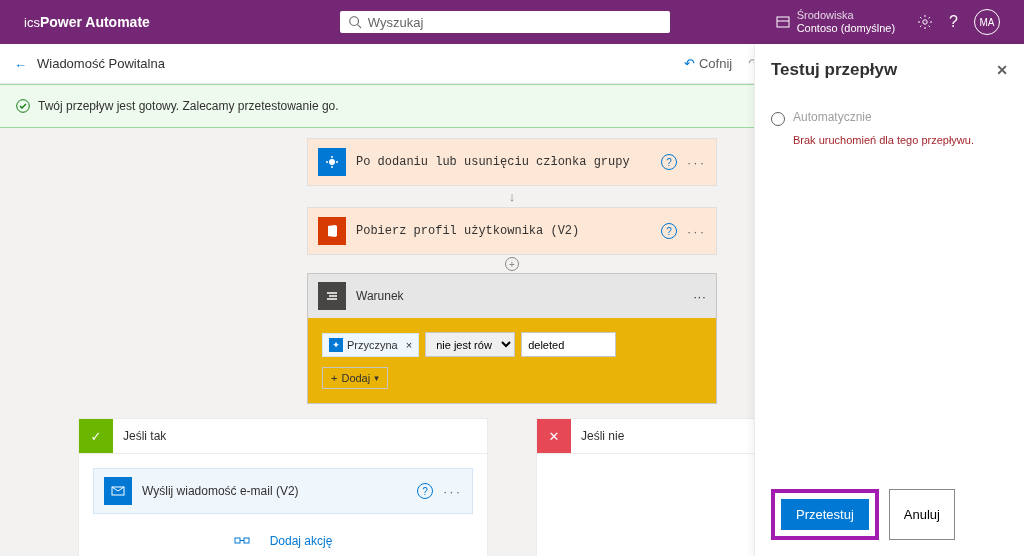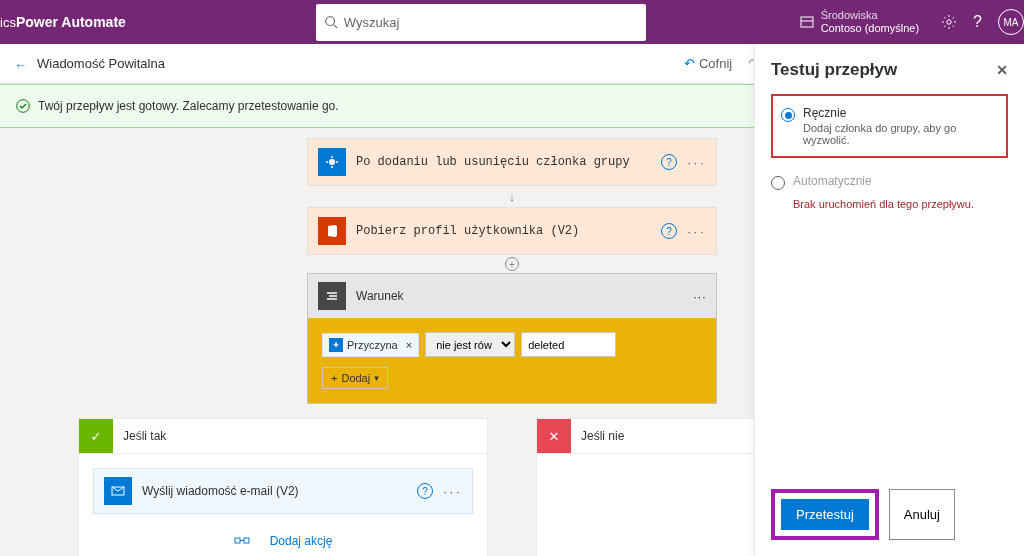--- a/index.html
+++ b/index.html
@@ -1,20 +1,20 @@
 <!DOCTYPE html>
 <html><head>
 <meta charset="utf-8">
 <style>
 * { box-sizing: border-box; margin: 0; padding: 0; font-family: "Segoe UI", Tahoma, sans-serif; }
 body { background: #f3f2f1; font-size: 13px; color: #323130; overflow: hidden; }
 
-.top-bar { display: flex; align-items: center; background: #742774; color: #fff; height: 44px; padding: 0 0; }
+.top-bar { display: flex; align-items: center; background: #742774; color: #fff; height: 44px; padding: 0 24px; }
 .top-bar .logo { font-size: 14px; font-weight: 600; margin-right: 30px; display:flex; align-items:center; }
-.top-bar .search { flex: 0 0 330px; height: 37px; background: #fff; border-radius: 2px; display: flex; align-items: center; padding: 0 8px; color: #666; margin-left: 160px; }
+.top-bar .search { flex: 0 0 330px; height: 22px; background: #fff; border-radius: 2px; display: flex; align-items: center; padding: 0 8px; color: #666; margin-left: 160px; }
 .top-bar .search svg { width: 14px; height: 14px; margin-right: 6px; }
 .top-bar .spacer { flex: 1; }
 .top-bar .env { font-size: 11px; line-height: 1.2; margin-right: 14px; display:flex; align-items:center; gap:6px; }
 .top-bar .hdr-ic { margin: 0 8px; cursor: pointer; }
 .top-bar .avatar { width: 26px; height: 26px; border-radius: 50%; border: 1px solid #fff; display: flex; align-items: center; justify-content: center; font-size: 10px; margin-left: 8px; }
 
 .cmd-bar { display: flex; align-items: center; background: #fff; height: 40px; border-bottom: 1px solid #edebe9; padding: 0 14px; color: #323130; }
 .cmd-bar .back { color: #0078d4; margin-right: 10px; }
 .cmd-bar .title { font-size: 13px; }
 .cmd-bar .actions { margin-left: auto; display: flex; gap: 16px; color: #605e5c; font-size: 13px; }
@@ -242,29 +242,20 @@
     </div>
   </div>
 
 </div>
 
 <div class="panel">
   <h2>
     <span>Testuj przepływ</span>
     <span class="close">✕</span>
   </h2>
-  <div class="hl">
-    <div class="opt sel">
-      <div class="rb"></div>
-      <div class="tx">
-        <div>Ręcznie</div>
-        <div class="sub">Dodaj członka do grupy, aby go wyzwolić.</div>
-      </div>
-    </div>
-  </div>
   <div class="opt dis" style="margin-top:12px;">
     <div class="rb"></div>
     <div class="tx">
         <div>Automatycznie</div>
       </div>
   </div>
   <div class="err">Brak uruchomień dla tego przepływu.</div>
 
   <div class="foot">
     <span class="primary-wrap"><button class="primary">Przetestuj</button></span>

